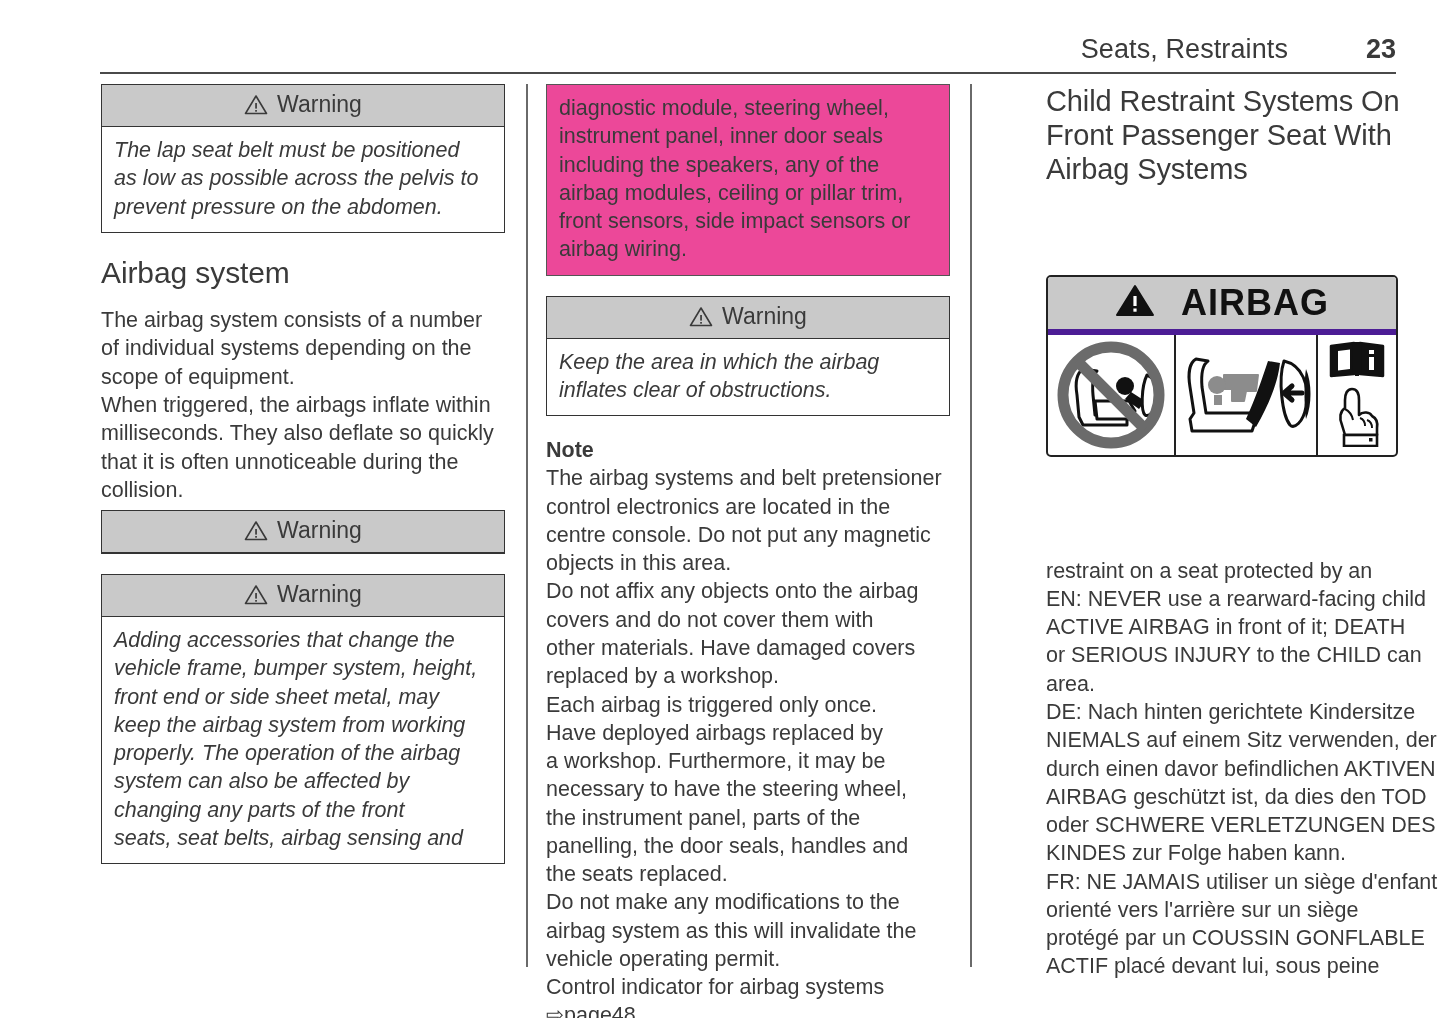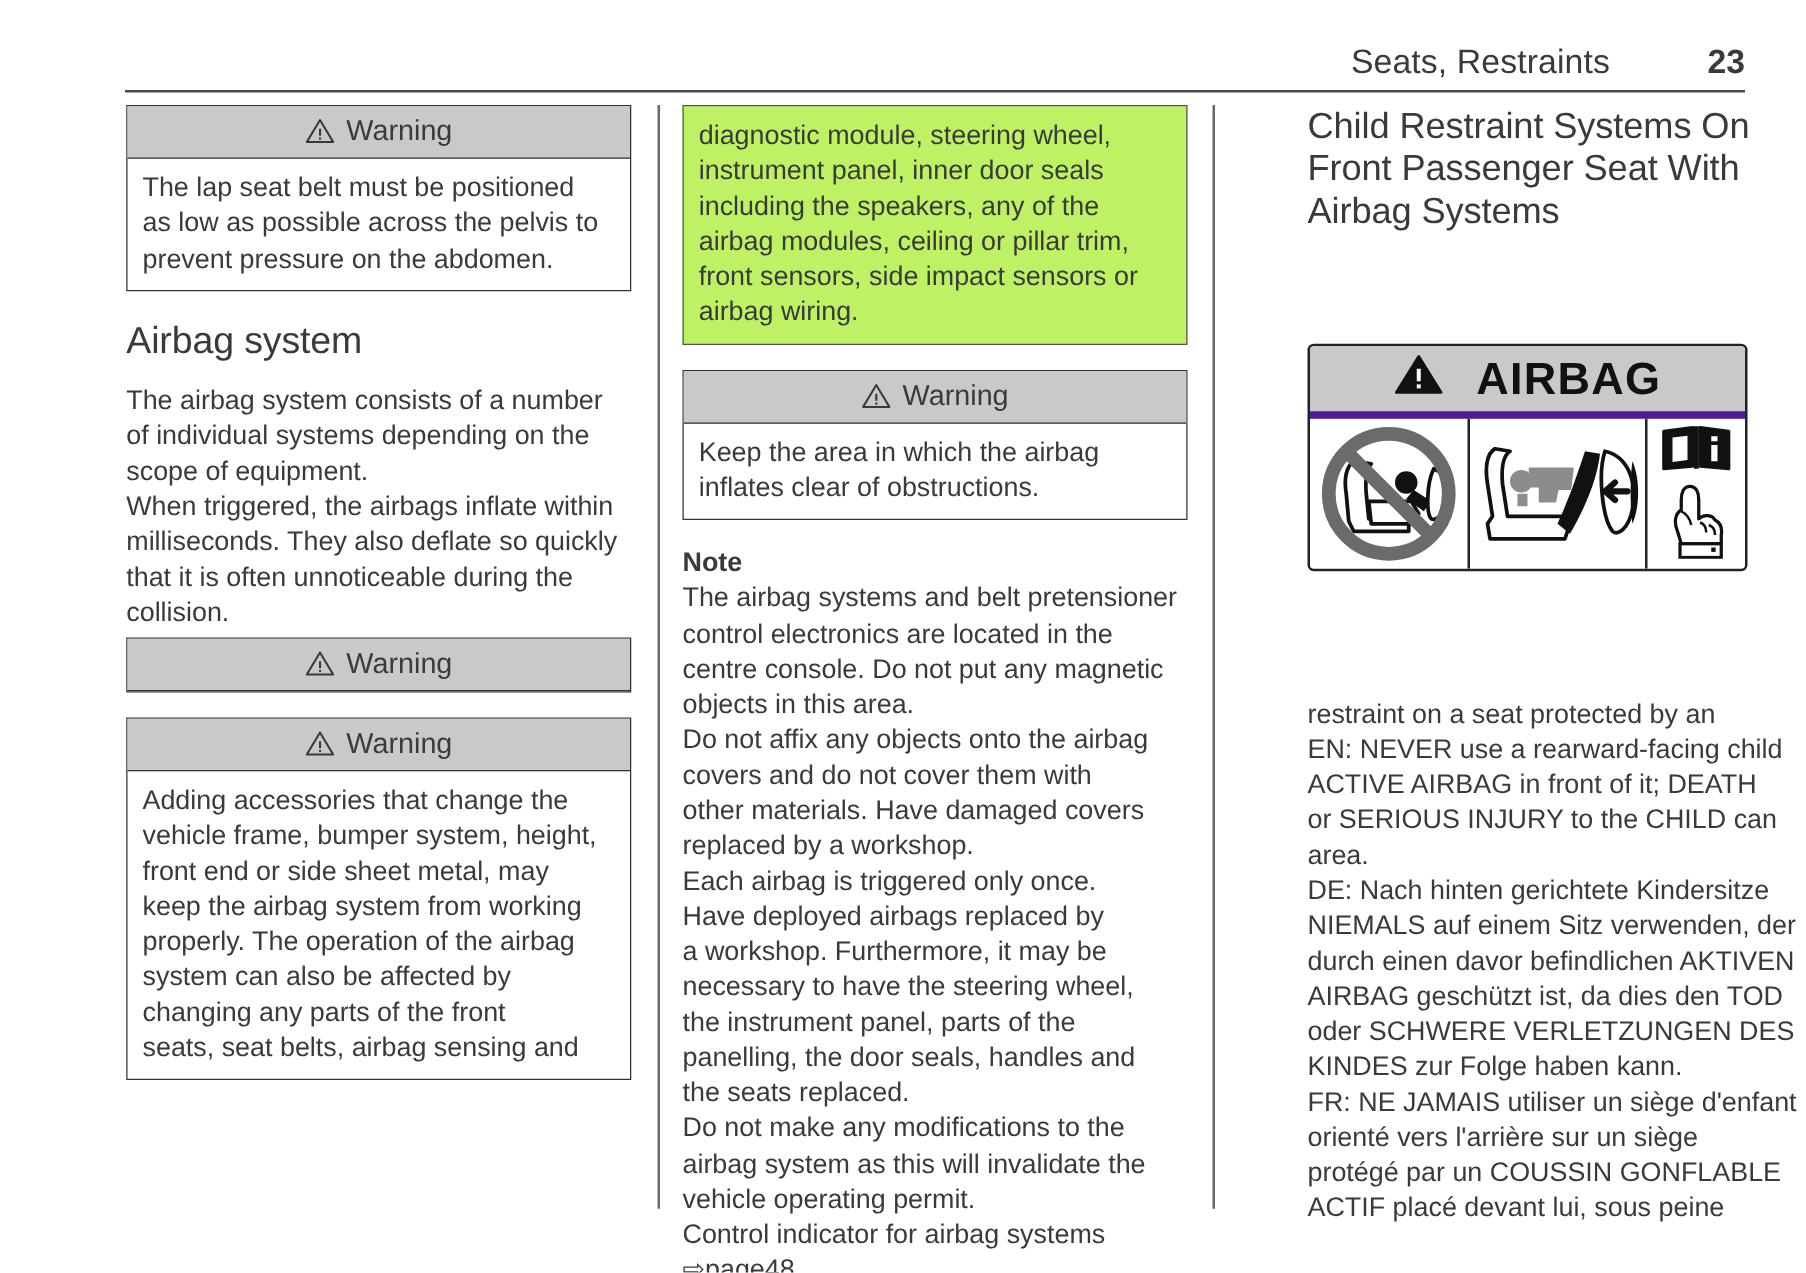--- a/index.html
+++ b/index.html
@@ -97,27 +97,28 @@
     justify-content: center;
     gap: 9px;
     line-height: 1;
   }
   .warn-tri { display: block; }
   .warning-body {
     padding: 9px 12px 11px 12px;
     font-size: 21.5px;
     line-height: 1.315;
     color: #3a3a3a;
+    font-style: italic;
   }
   .warning-body .ln { display: block; white-space: nowrap; }
 
   
   .plain-box {
     border: 1.6px solid #555;
-    background: #bef264;
+    background: #ec4899;
     padding: 9px 12px 11px 12px;
     font-size: 21.5px;
     line-height: 1.315;
     color: #3a3a3a;
     margin-bottom: 20px;
   }
   .plain-box .ln { display: block; white-space: nowrap; }
 
   
   .section-heading {

